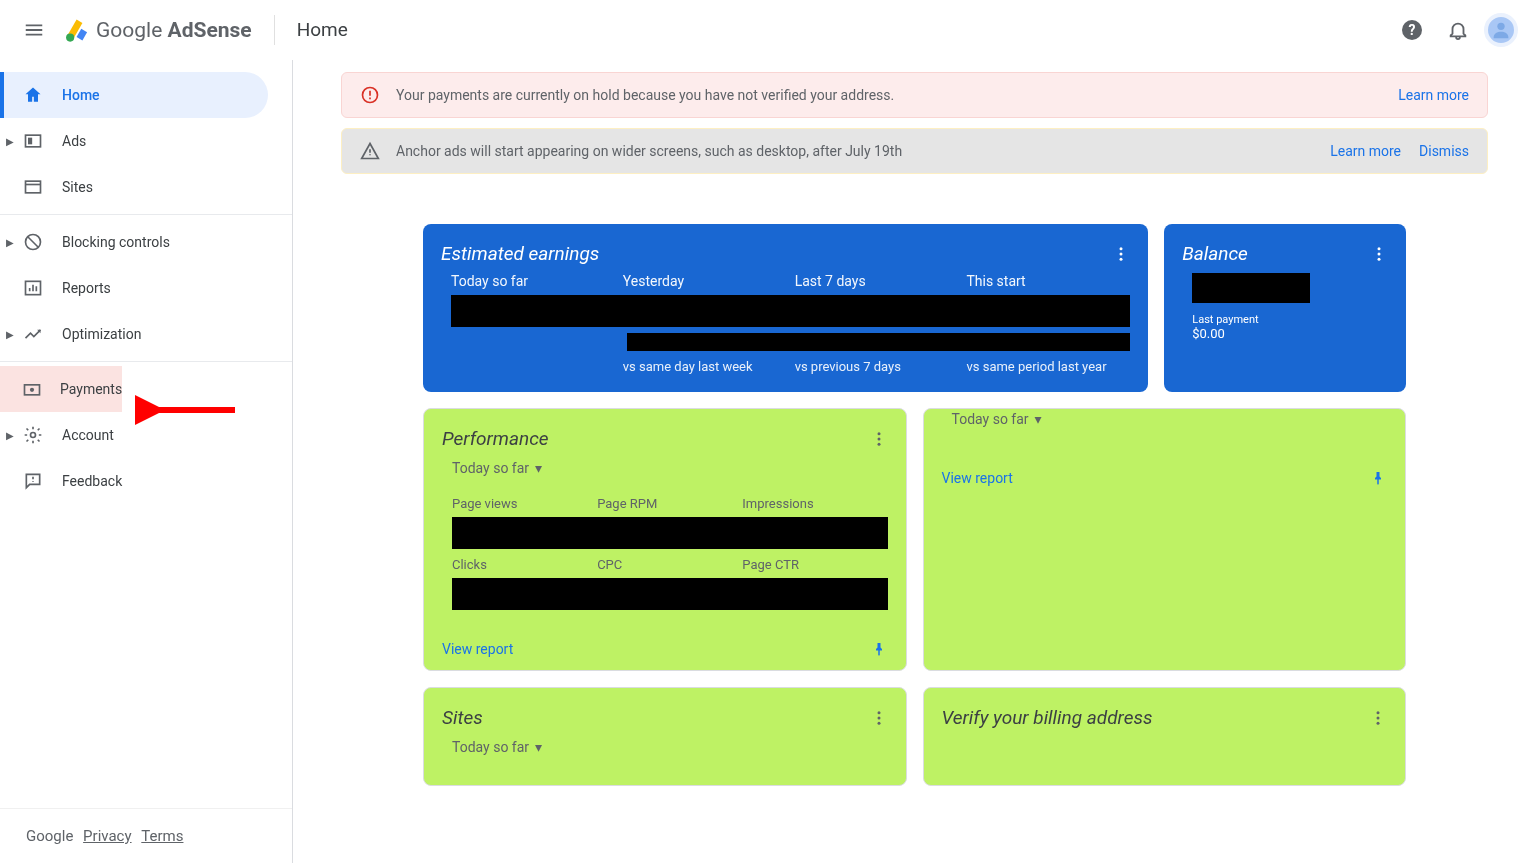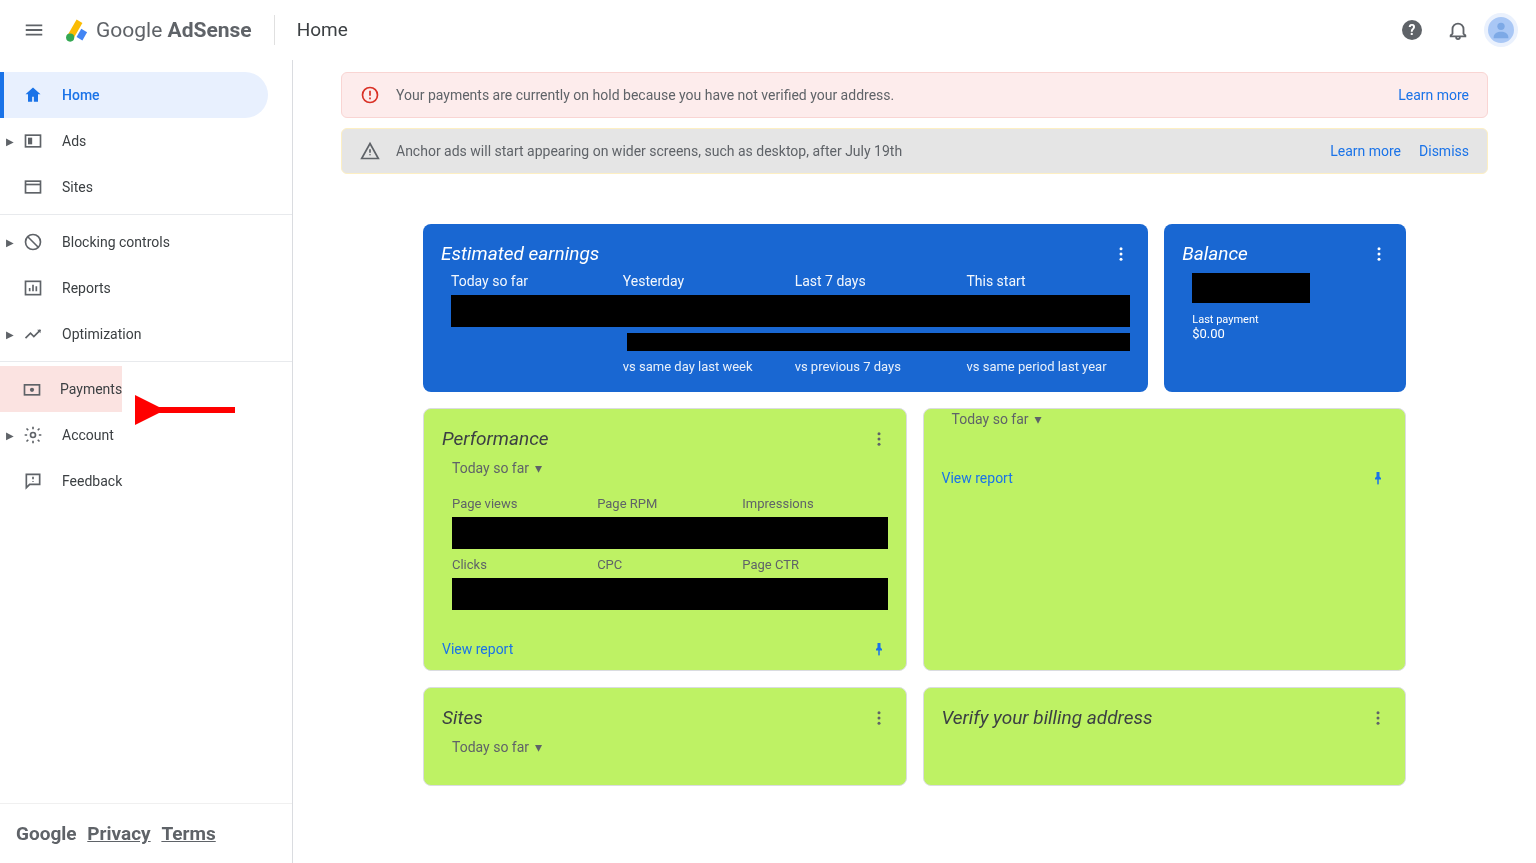--- a/index.html
+++ b/index.html
@@ -24,21 +24,21 @@
   .nav{padding-top:12px;flex:1;overflow:auto;}
   .nav-item{display:flex;align-items:center;height:46px;padding-left:22px;color:var(--txt);cursor:pointer;position:relative;border-radius:0 28px 28px 0;margin-right:24px;}
   .nav-item .exp{position:absolute;left:6px;color:#5f6368;font-size:10px;}
   .nav-item .nic{width:22px;height:22px;margin-right:18px;display:flex;align-items:center;justify-content:center;color:#5f6368;}
   .nav-item span.lbl{font-size:14px;}
   .nav-item.active{background:#e8f0fe;}
   .nav-item.active::before{content:"";position:absolute;left:0;top:0;bottom:0;width:4px;background:var(--blue);}
   .nav-item.active .nic, .nav-item.active .lbl{color:var(--blue);font-weight:500;}
   .nav-item.highlight{background:#fbe3e1;margin-right:170px;border-radius:0;text-align:right;}
   .nav-sep{height:1px;background:#e8eaed;margin:4px 0;}
-  .side-foot{padding:18px 16px;font-size:19px;color:var(--grey);border-top:1px solid #f0f0f0;font-weight:bold;}
+  .side-foot{padding:18px 26px;font-size:15px;color:var(--grey);border-top:1px solid #f0f0f0;}
   .side-foot a{color:var(--grey);text-decoration:underline;margin-left:6px;}
   
   .arrow-anno{position:absolute;left:135px;top:330px;pointer-events:none;}
   
   
   .content{flex:1;overflow:auto;background:#fff;padding:12px 48px 24px 48px;}
   .alert{display:flex;align-items:center;border:1px solid;border-radius:6px;padding:12px 18px;margin-bottom:10px;font-size:14px;}
   .alert.err{background:#fdecec;border-color:#f9d5d3;color:#5f6368;}
   .alert.warn{background:#e5e5e5;border-color:#fdefc3;color:#5f6368;}
   .alert .aic{margin-right:16px;display:flex;}

